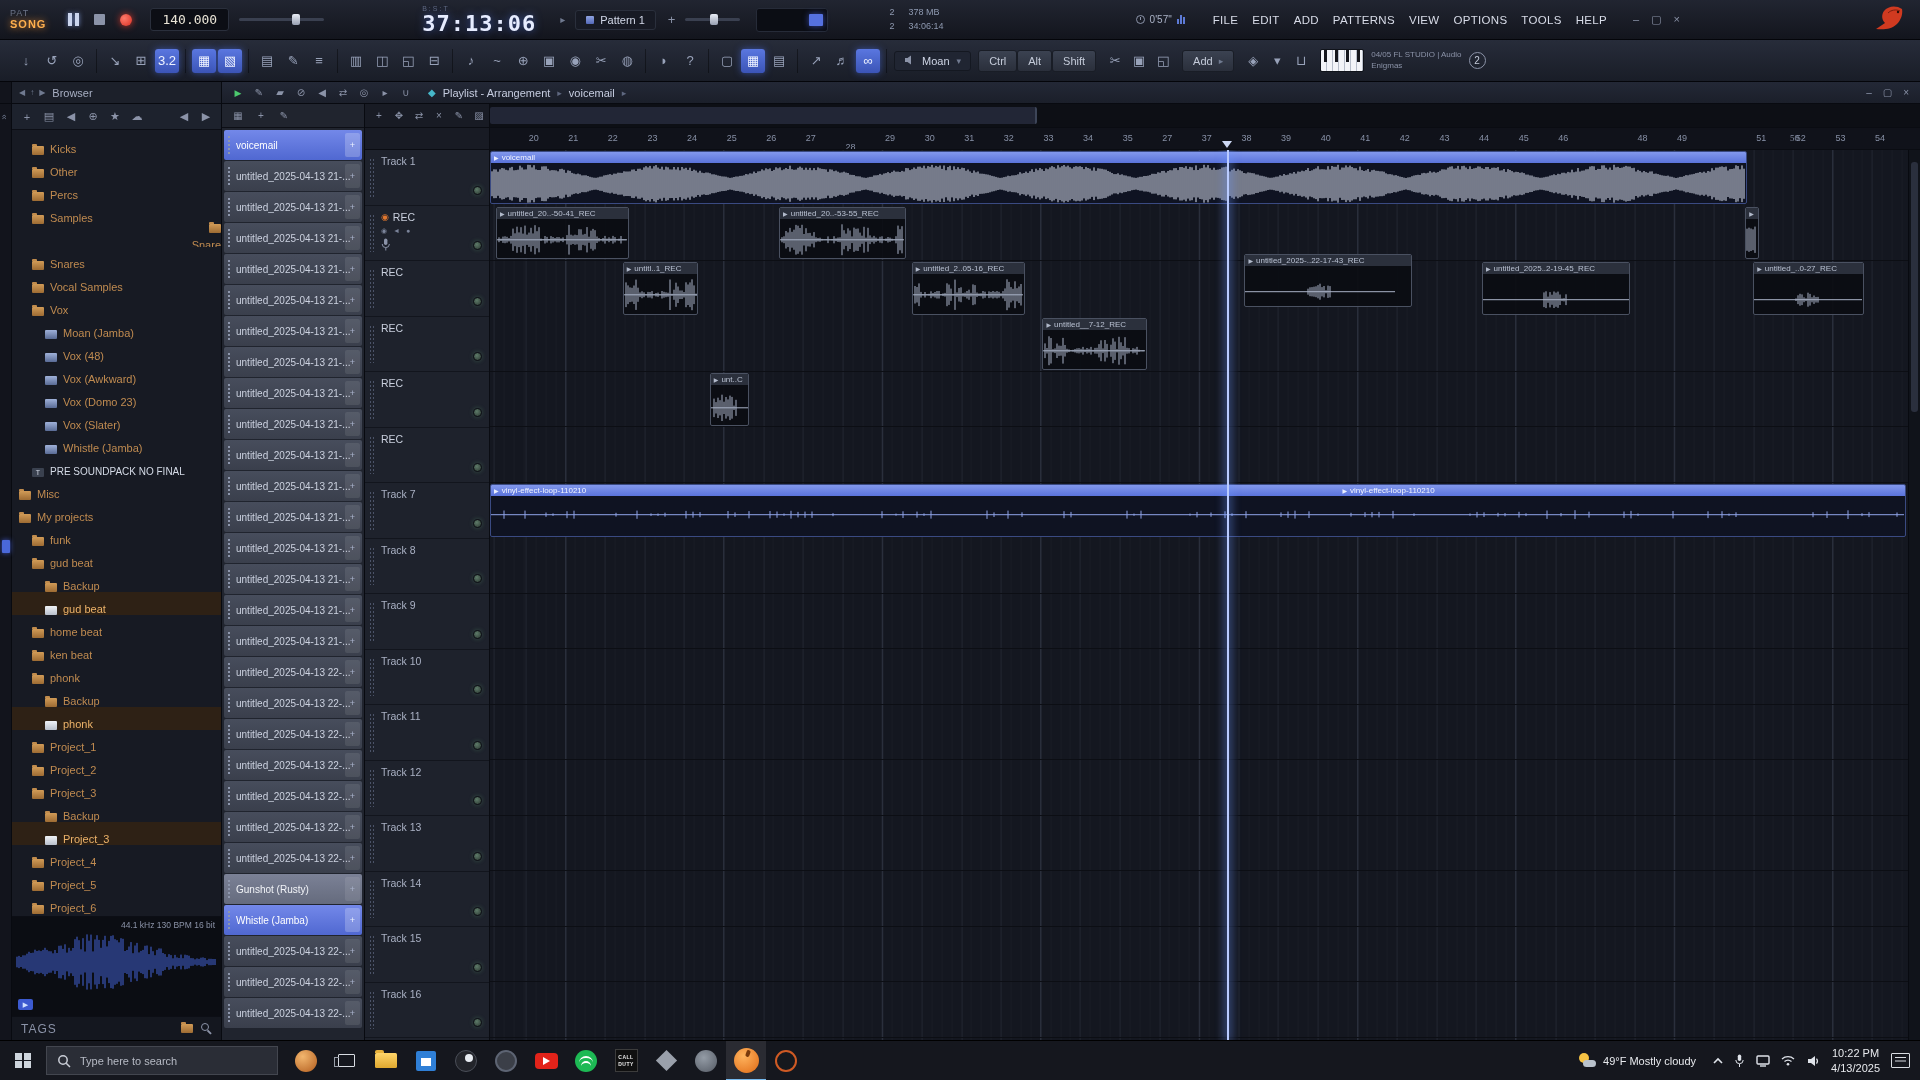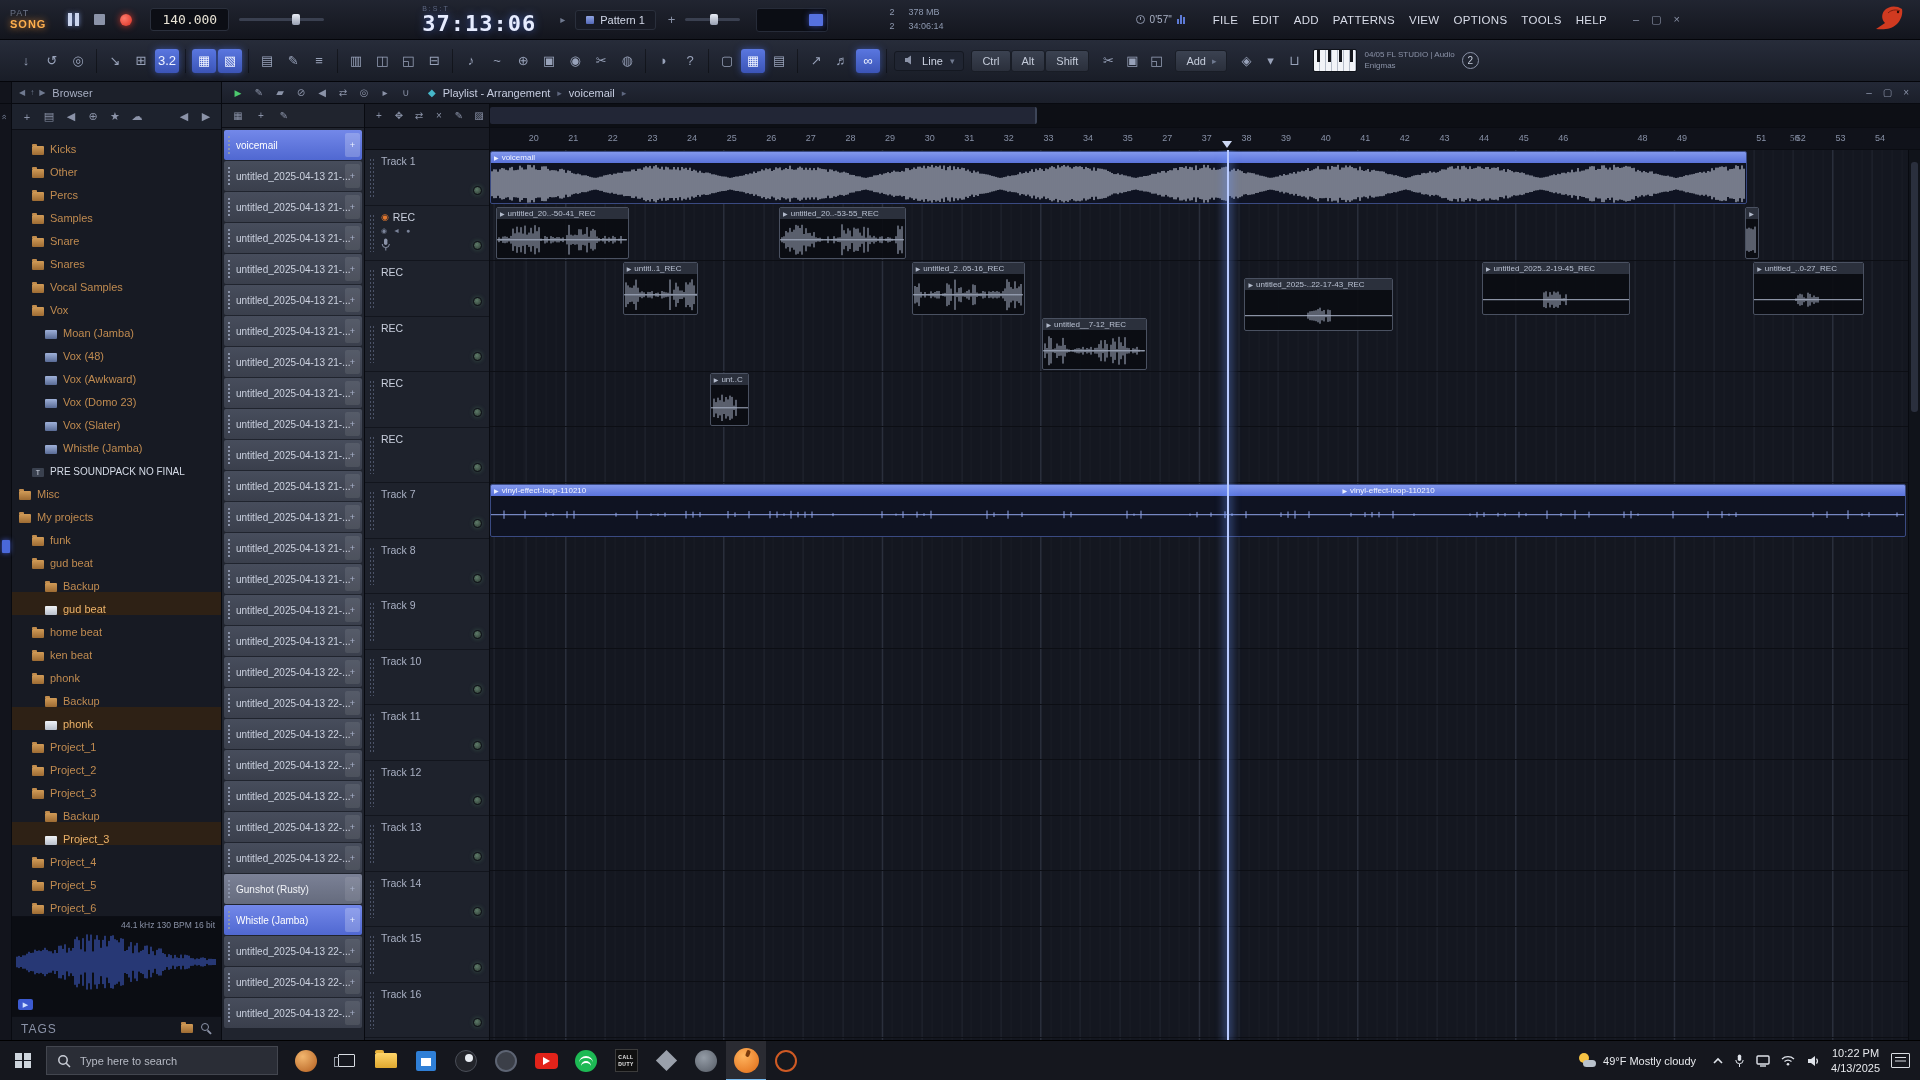--- a/index.html
+++ b/index.html
@@ -369,21 +369,21 @@
           <div class="tb-icon">♬</div>
           <div class="tb-icon active">∞</div>
         </div>
       </div>
     <div class="snapbox">
       <span>
         <svg width="11" height="10">
             <path d="M1 3h2.5L7 .5v9L3.5 7H1z" fill="#8b93a8"></path>
           </svg>
       </span>
-      <span>Line</span>
+      <span>Moan</span>
       <span class="dd">▾</span>
     </div>
     <div id="tb2-mods">
         <div class="tb-btn">Ctrl</div>
         <div class="tb-btn">Alt</div>
         <div class="tb-btn">Shift</div>
       </div>
     <div id="tb2-clip">
         <div class="tb-icon">✂</div>
         <div class="tb-icon">▣</div>
@@ -471,21 +471,21 @@
             <span class="t-label">Other</span>
           </div>
           <div class="tree-row" style="padding-left: 20px;">
             <span class="t-ico t-folder"></span>
             <span class="t-label">Percs</span>
           </div>
           <div class="tree-row" style="padding-left: 20px;">
             <span class="t-ico t-folder"></span>
             <span class="t-label">Samples</span>
           </div>
-          <div class="tree-row" style="padding-left: 20px;">
+          <div class="tree-row" style="padding-left: 20px; flex-direction: column;">
             <span class="t-ico t-folder"></span>
             <span class="t-label">Snare</span>
           </div>
           <div class="tree-row" style="padding-left: 20px;">
             <span class="t-ico t-folder"></span>
             <span class="t-label">Snares</span>
           </div>
           <div class="tree-row" style="padding-left: 20px;">
             <span class="t-ico t-folder"></span>
             <span class="t-label">Vocal Samples</span>
@@ -759,21 +759,21 @@
         <div id="ruler">
             <span id="ruler-marker" style="left: 731.56px;"></span>
             <span class="ruler-num" style="left: 38.64px;">20</span>
             <span class="ruler-num" style="left: 78.24px;">21</span>
             <span class="ruler-num" style="left: 117.84px;">22</span>
             <span class="ruler-num" style="left: 157.44px;">23</span>
             <span class="ruler-num" style="left: 197.04px;">24</span>
             <span class="ruler-num" style="left: 236.64px;">25</span>
             <span class="ruler-num" style="left: 276.24px;">26</span>
             <span class="ruler-num" style="left: 315.84px;">27</span>
-            <span class="ruler-num" style="left: 355.44px;">28</span>
+            <span class="ruler-num" style="left: 355.44px; margin-top: 9px;">28</span>
             <span class="ruler-num" style="left: 395.04px;">29</span>
             <span class="ruler-num" style="left: 434.64px;">30</span>
             <span class="ruler-num" style="left: 474.24px;">31</span>
             <span class="ruler-num" style="left: 513.84px;">32</span>
             <span class="ruler-num" style="left: 553.44px;">33</span>
             <span class="ruler-num" style="left: 593.04px;">34</span>
             <span class="ruler-num" style="left: 632.64px;">35</span>
             <span class="ruler-num" style="left: 672.24px;">27</span>
             <span class="ruler-num" style="left: 711.84px;">37</span>
             <span class="ruler-num" style="left: 751.44px;">38</span>
@@ -971,21 +971,21 @@
               </div>
               <div class="clip rec" style="left: 421.74px; width: 112.86px; top: 112px; height: 52.5px;">
                 <div class="clip-head">
                   <span class="clip-glyph">▶</span>
                   <span>untitled_2..05-16_REC</span>
                 </div>
                 <svg width="110" height="41.5">
                   <path d="M0 20.8H110M2 12.0V29.5M4 13.0V28.5M6 9.4V32.1M8 17.9V23.6M10 20.0V21.5M12 18.0V23.5M14 20.1V21.4M16 19.8V21.7M18 17.3V24.2M20 19.0V22.5M22 18.0V23.5M24 17.0V24.5M26 17.0V24.5M28 20.3V21.3M30 19.4V22.1M32 18.9V22.6M34 9.3V32.2M36 10.6V30.9M38 14.6V26.9M40 19.8V21.7M42 5.6V35.9M44 18.4V23.1M46 14.0V27.5M48 13.3V28.2M50 19.0V22.5M52 18.6V22.9M54 17.0V24.5M56 15.7V25.8M58 18.8V22.7M60 10.4V31.1M62 11.1V30.4M64 18.5V23.0M66 19.4V22.1M68 19.2V22.3M70 17.0V24.5M72 17.7V23.8M74 20.3V21.3M76 17.4V24.1M78 17.9V23.6M80 17.0V24.5M82 17.8V23.7M84 17.1V24.4M86 17.8V23.7M88 19.2V22.3M90 17.1V24.4M92 14.4V27.1M94 5.3V36.2M96 7.9V33.6M98 13.1V28.4M100 14.8V26.7M102 7.3V34.2M104 14.2V27.3M106 12.5V29.0M108 10.0V31.5" stroke="#a9b2c7" fill="none" stroke-width="1"></path>
                 </svg>
               </div>
-              <div class="clip rec" style="left: 754.38px; width: 149px; top: 128px; height: 52.5px;">
+              <div class="clip rec" style="left: 754.38px; width: 168px; top: 104px; height: 52.5px;">
                 <div class="clip-head">
                   <span class="clip-glyph">▶</span>
                   <span>untitled_2025-..22-17-43_REC</span>
                 </div>
                 <svg width="150" height="41.5">
                   <path d="M0 25.7H150M63 22.7V28.7M65 21.3V30.2M67 21.1V30.4M69 20.7V30.7M71 20.3V31.2M73 19.1V32.3M75 17.7V33.7M77 21.1V30.4M79 20.0V31.4M81 24.2V27.3M83 19.6V31.9M85 20.1V31.4" stroke="#a9b2c7" fill="none" stroke-width="1"></path>
                 </svg>
               </div>
               <div class="clip rec" style="left: 991.98px; width: 148.5px; top: 112px; height: 52.5px;">
                 <div class="clip-head">

